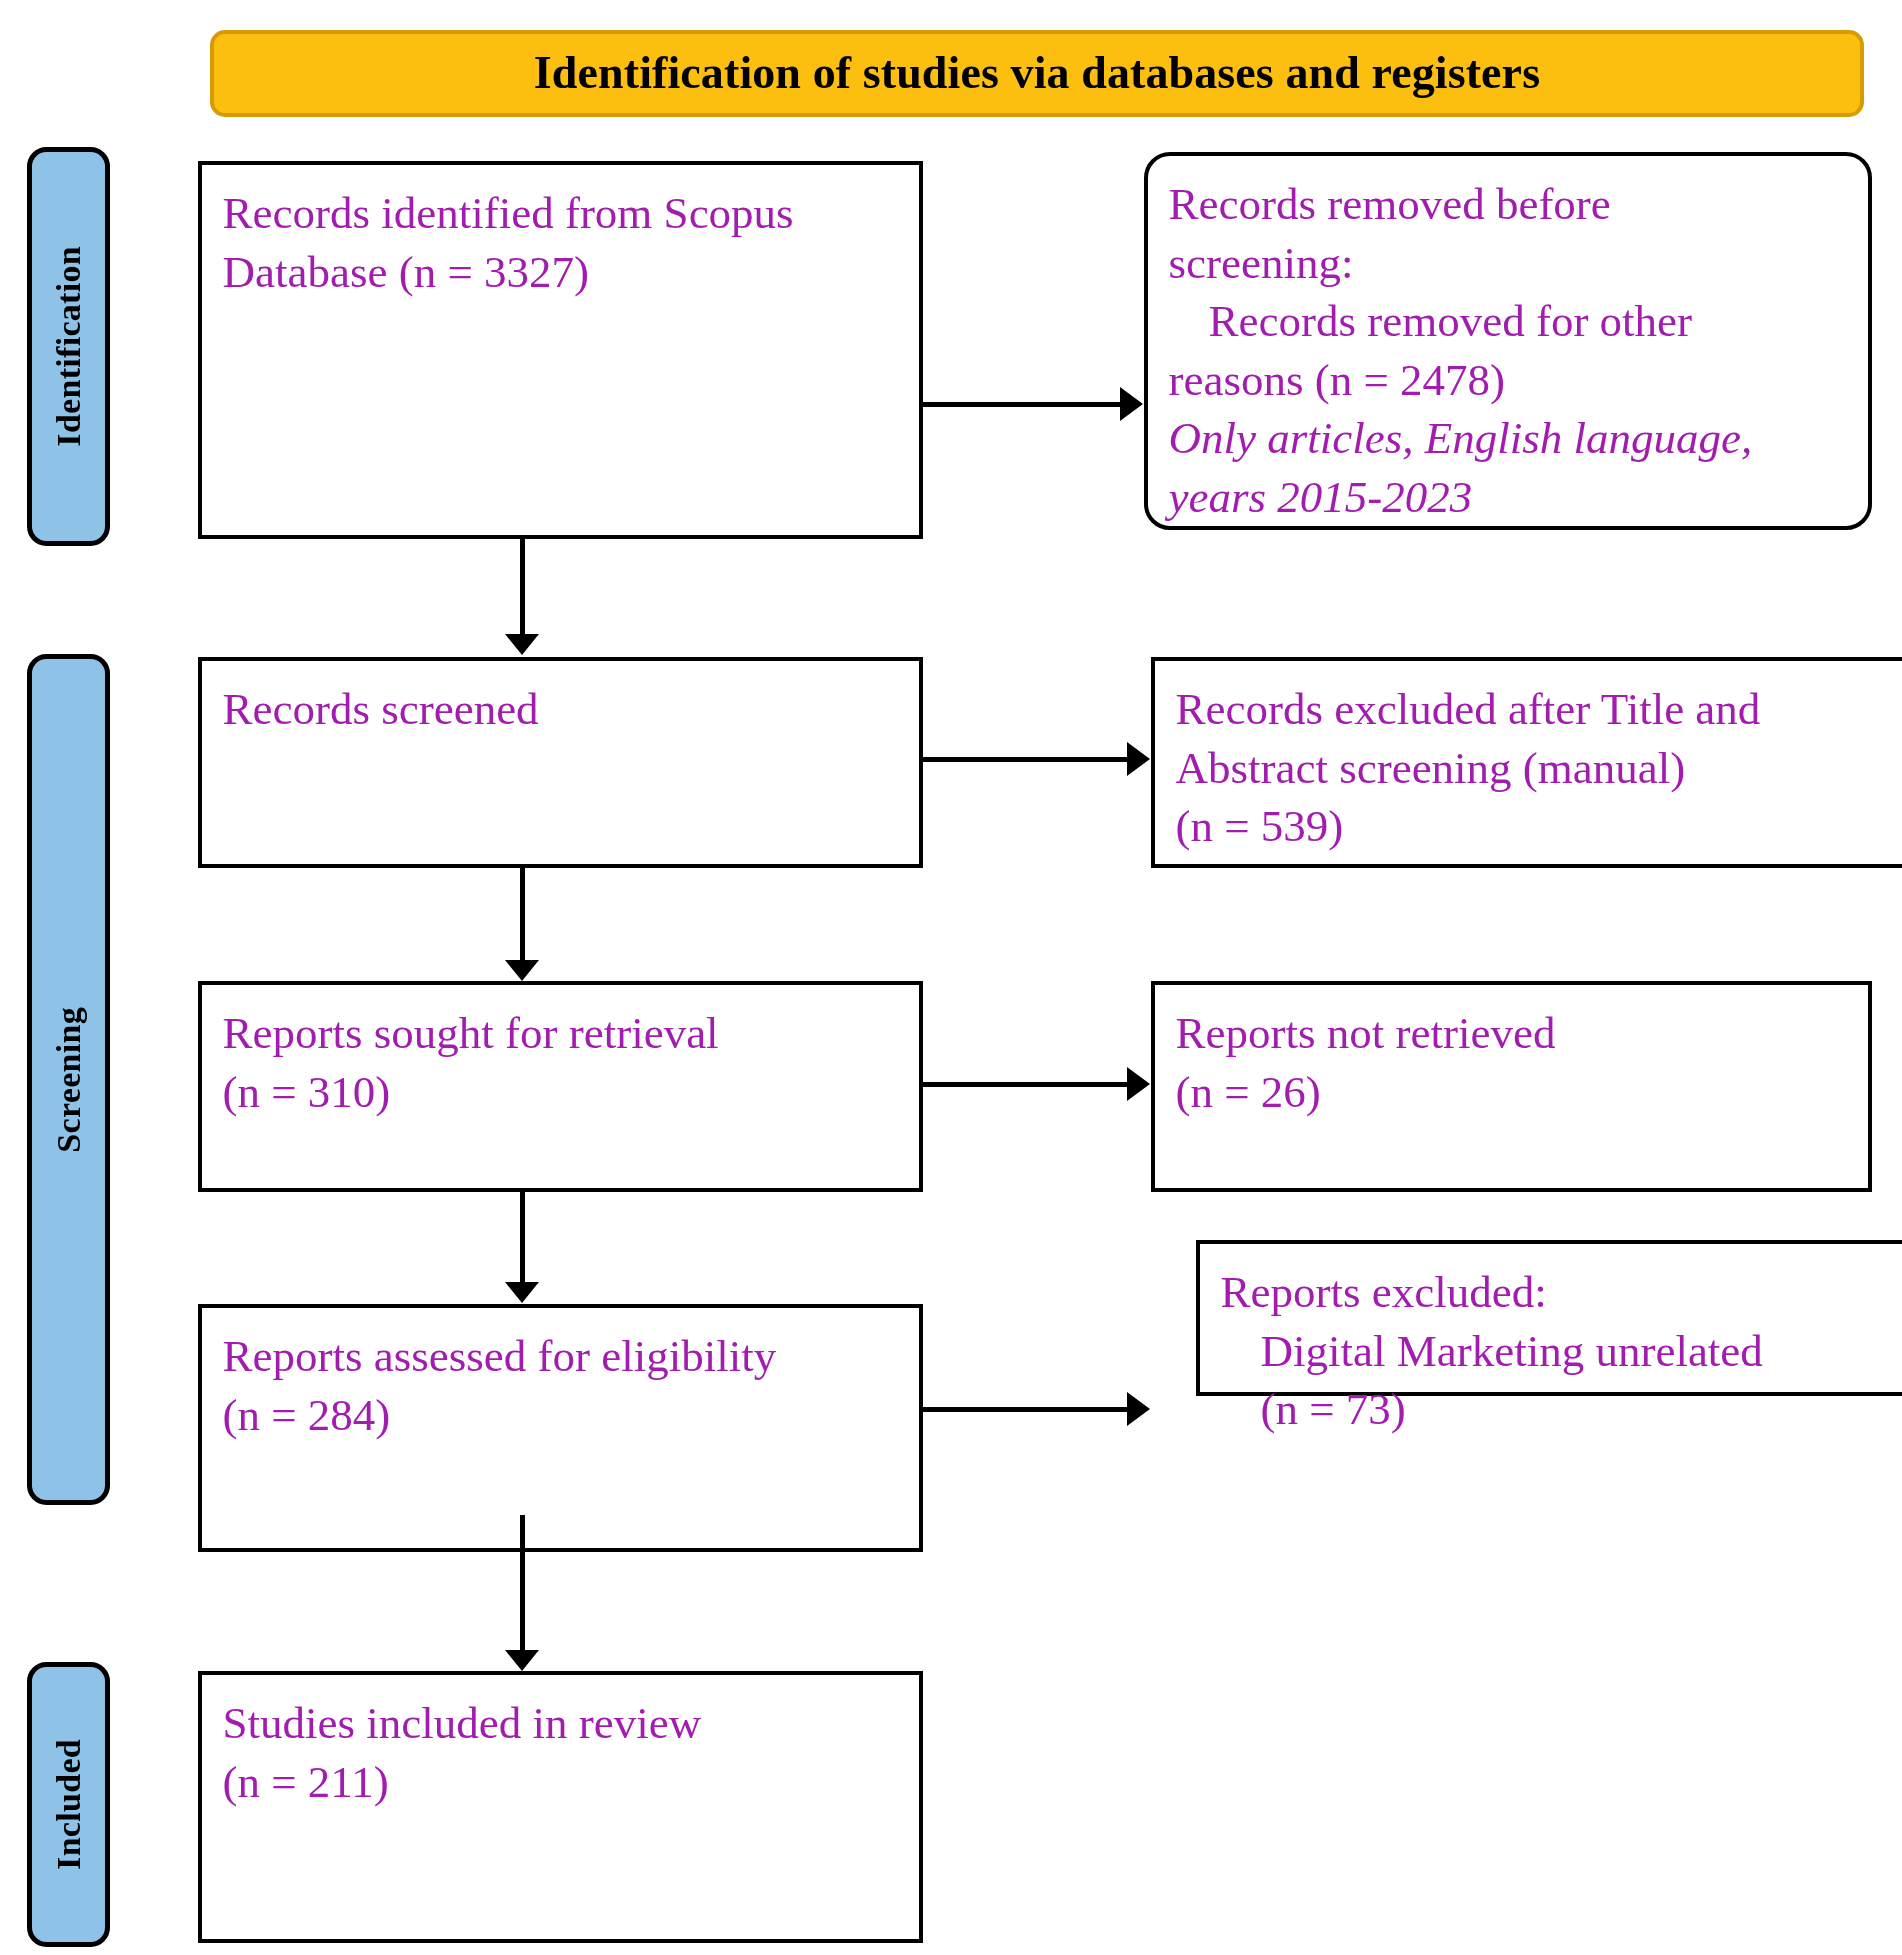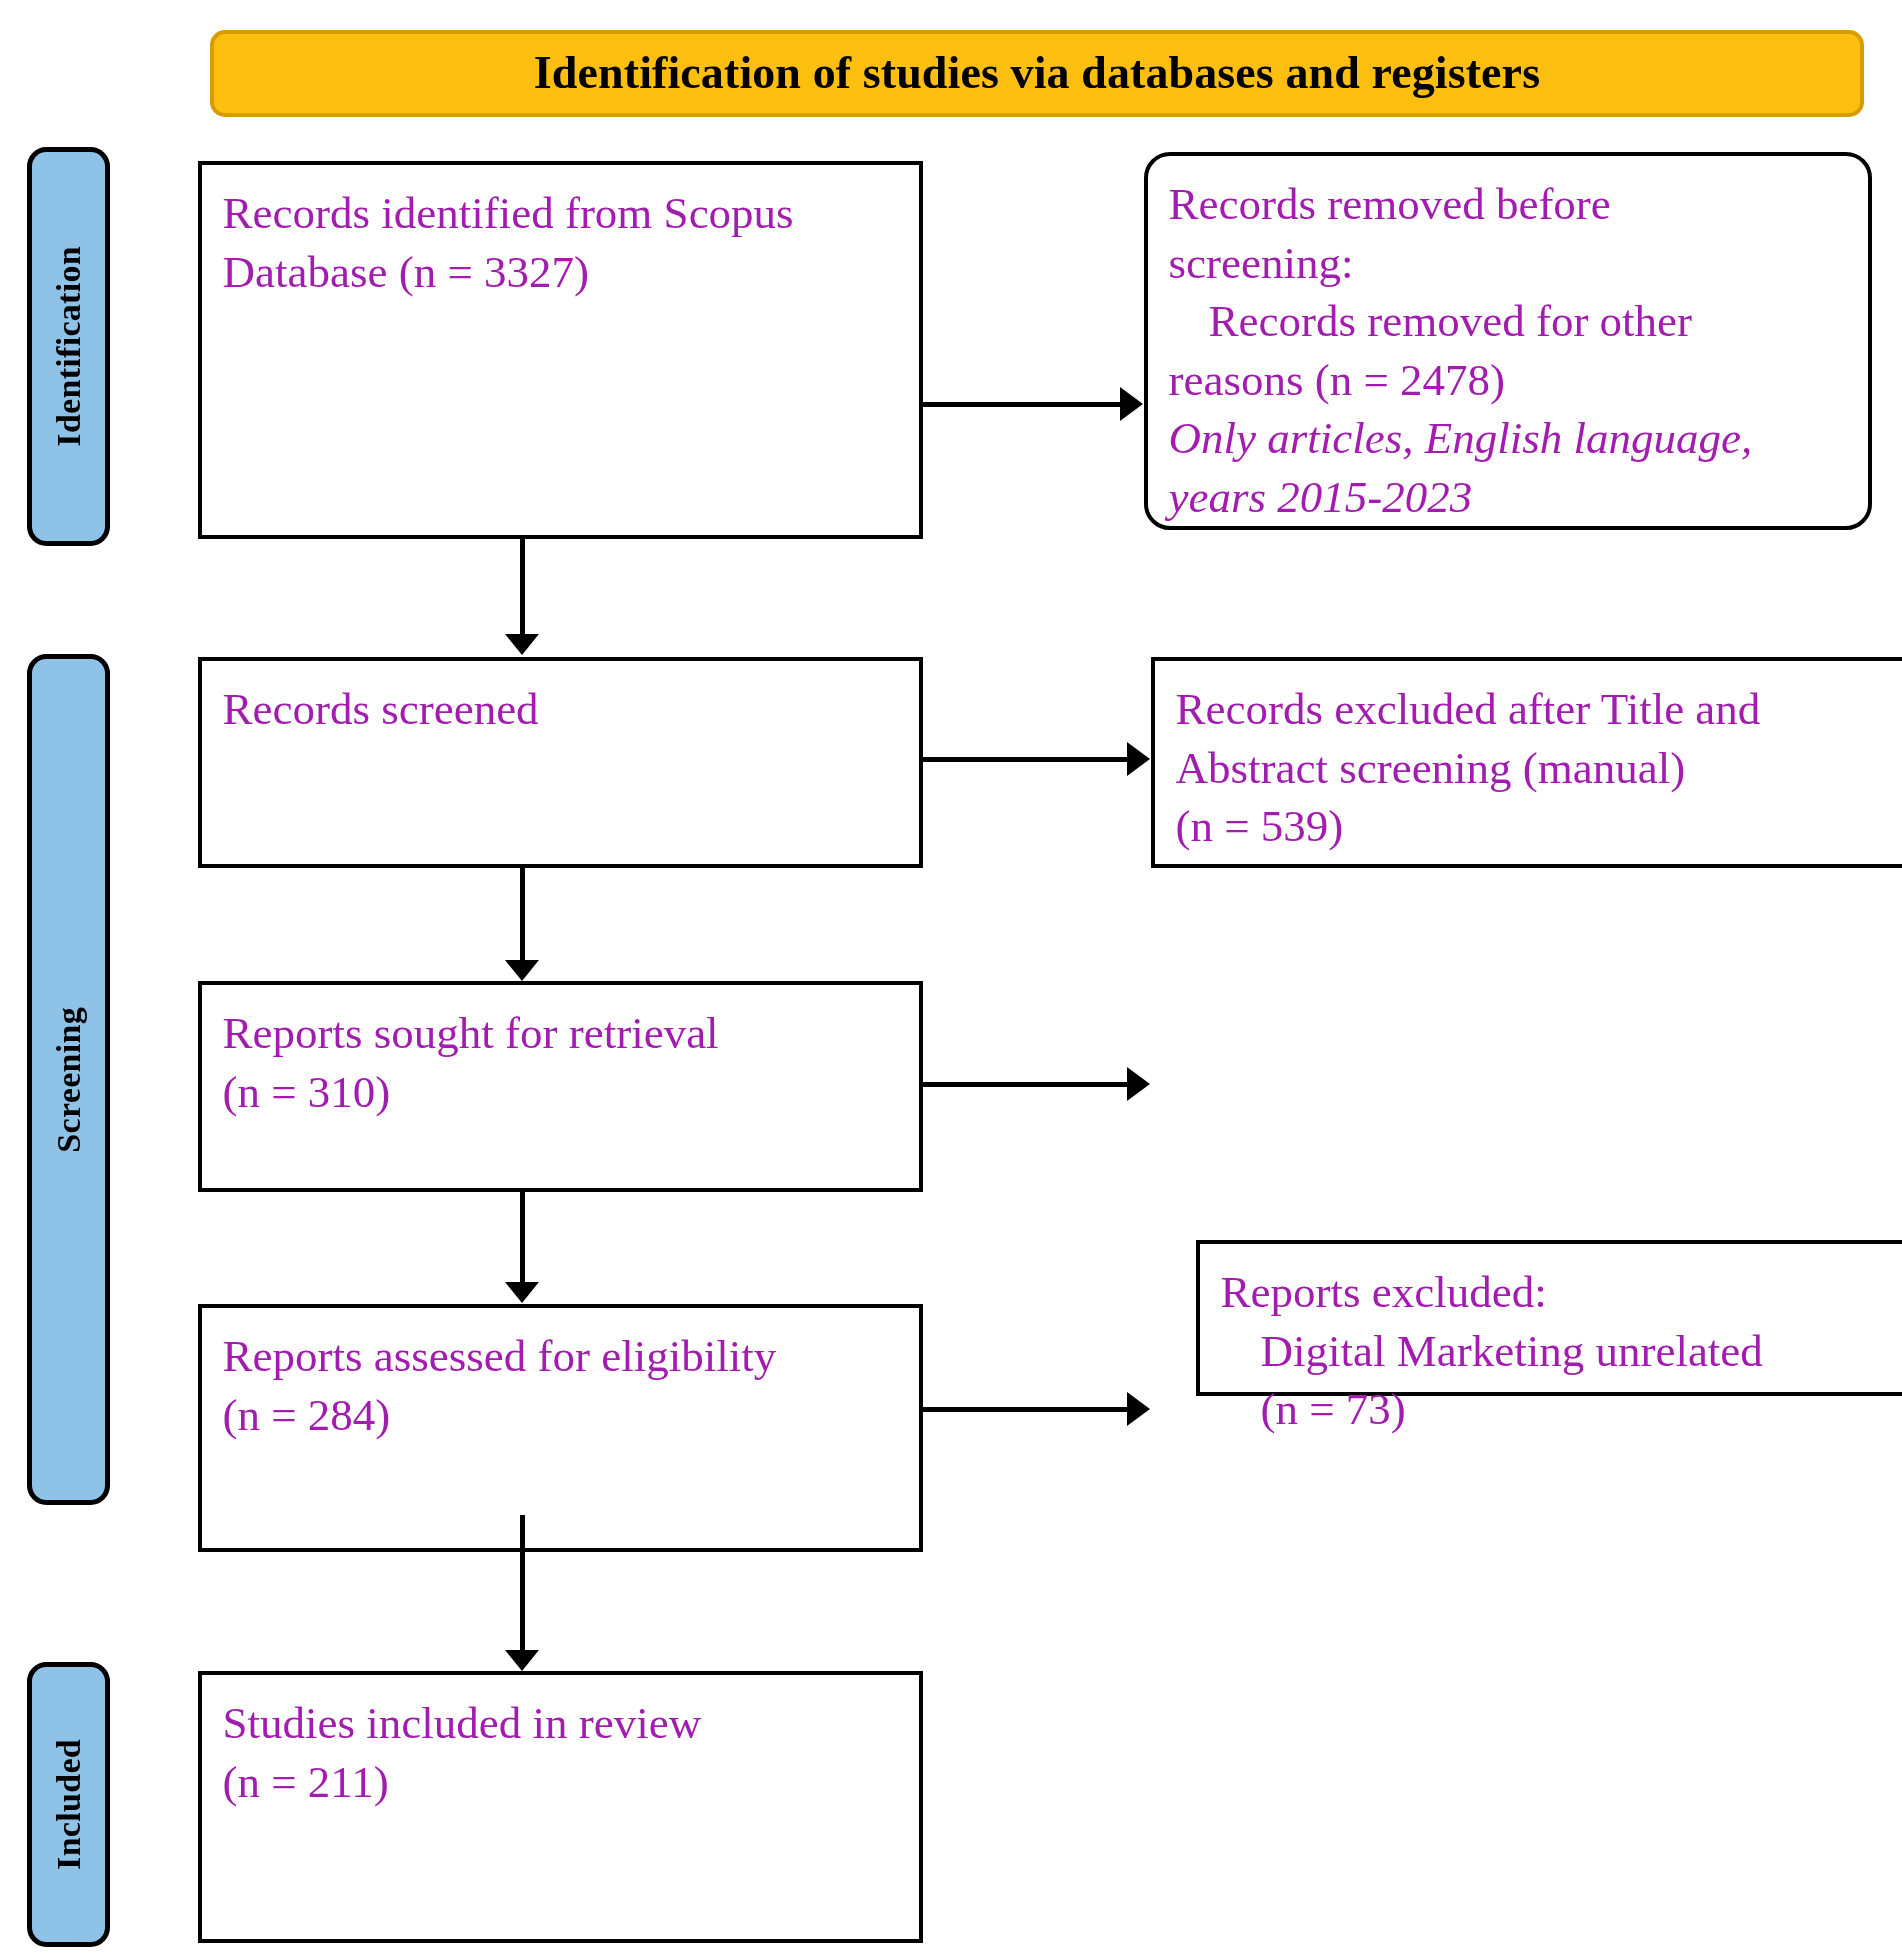--- a/index.html
+++ b/index.html
@@ -186,20 +186,24 @@
     <div class="line">Records excluded after Title and</div>
     <div class="line">Abstract screening (manual)</div>
     <div class="line">(n = 539)</div>
   </div>
 
   <div class="box" id="box-sought">
     <div class="line">Reports sought for retrieval</div>
     <div class="line">(n = 310)</div>
   </div>
 
+  <div class="box" id="box-notretr">
+    <div class="line">Reports not retrieved</div>
+    <div class="line">(n = 26)</div>
+  </div>
 
   <div class="box" id="box-assessed">
     <div class="line">Reports assessed for eligibility</div>
     <div class="line">(n = 284)</div>
   </div>
 
   <div class="box" id="box-excluded-rp">
     <div class="line">Reports excluded:</div>
     <div class="line indent">Digital Marketing unrelated</div>
     <div class="line indent">(n = 73)</div>

